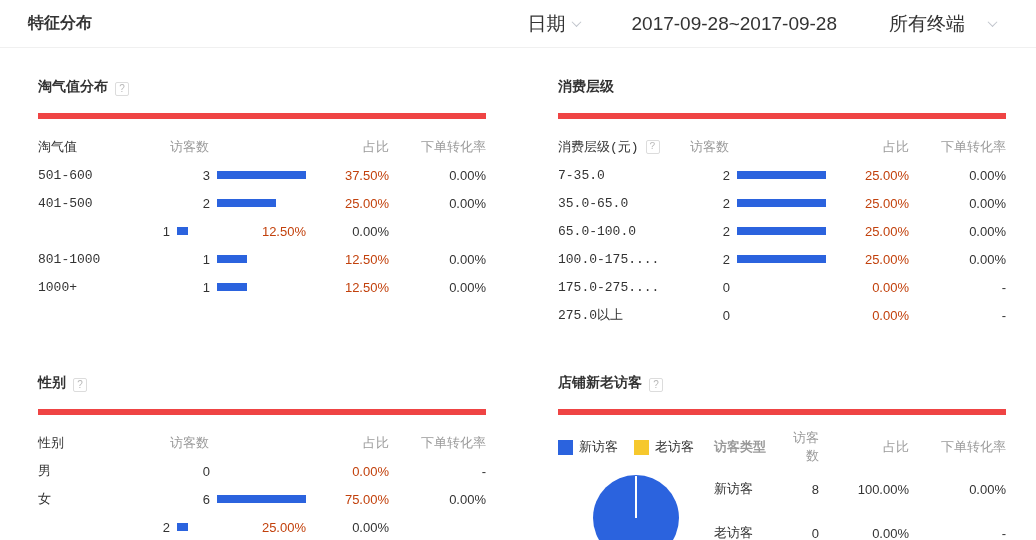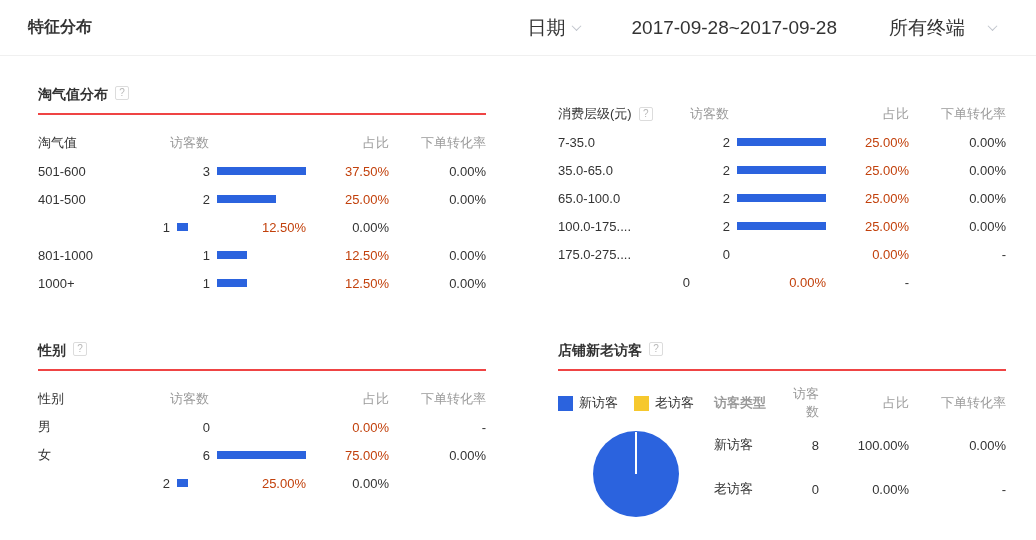--- a/index.html
+++ b/index.html
@@ -1,46 +1,46 @@
 <!DOCTYPE html>
 <html style="--blue: #2b63de; --yellow: #f6c82d; --track: #f2f2f2;"><head>
 <meta charset="utf-8">
 <style>
   * { margin:0; padding:0; box-sizing:border-box; }
   html,body { width:1036px; height:540px; background:#fff;
     font-family:"Liberation Sans","DejaVu Sans",sans-serif; color:#333; overflow:hidden; }
 
   
-  .topbar { height:56px; display:flex; align-items:center; justify-content:space-between;
+  .topbar { height:48px; display:flex; align-items:center; justify-content:space-between;
     padding:0 28px; border-bottom:1px solid #f0f0f0; }
   .page-title { font-size:16px; font-weight:bold; color:#333; }
   .controls { display:flex; align-items:center; padding-right:12px; }
   .ctrl { font-size:19px; color:#333; display:flex; align-items:center; cursor:pointer; }
   .ctrl + .ctrl { margin-left:52px;text-align:center; }
   .chev { width:7px; height:7px; border-right:1px solid #c0c4cc; border-bottom:1px solid #c0c4cc;
     display:inline-block; transform:rotate(45deg) translate(-1px,-1px); margin-left:7px; }
   .chev.far { margin-left:24px; }
 
   
   .main { padding:30px 0 0 38px; display:grid; grid-template-columns:448px 448px;
     column-gap:72px; row-gap:45px; }
 
   
-  .panel-head { display:flex; align-items:flex-start; padding-bottom:9px; border-bottom:2px solid #ef4444; }
+  .panel-head { display:flex; align-items:flex-end; padding-bottom:17px; border-bottom:6px solid #ef4444; }
   .panel-title { font-size:14px; font-weight:bold; color:#333; }
   .help { display:inline-block; width:14px; height:14px; line-height:12px; text-align:center;
     border:1px solid #dcdcdc; border-radius:2px; color:#b8b8b8; font-size:10px; margin-left:7px;
     cursor:pointer; background:#fff; }
 
   
   .thead, .trow { display:grid; grid-template-columns:132px 40px 96px 1fr 97px;
     align-items:center; height:28px; font-size:13px; }
   .thead { margin-top:14px; color:#9a9a9a; }
   .thead .c-visitors { grid-column:2 / 4; text-align:left; }
-  .c-label { text-align:left; color:#333; display:flex; align-items:center; }
+  .c-label { text-align:left; color:#333; display:flex; align-items:center;font-family:Liberation Mono, monospace; }
   .c-count { text-align:right; color:#333; }
   .c-bar { padding-left:7px; }
   .bar-track { width:88px; height:8px; background:var(--track,#f2f2f2); }
   .bar-fill { display:block; height:8px; background:var(--blue,#2b63de); }
   .c-pct { text-align:right; color:#c2410c; }
   .c-conv { text-align:right; color:#333; }
   .thead .c-pct, .thead .c-conv { color:#9a9a9a; }
 
   
   .pie-head { display:grid; grid-template-columns:152px 80px 1fr 90px 97px;
@@ -121,20 +121,23 @@
     <div class="trow">
       <span class="c-label">1000+</span>
       <span class="c-count">1</span>
       <span class="c-bar"><span class="bar-track"><i class="bar-fill" style="width: 33.3%;"></i></span></span>
       <span class="c-pct">12.50%</span>
       <span class="c-conv">0.00%</span>
     </div>
   </section>
 
   <section class="panel">
+    <div class="panel-head">
+      <h2 class="panel-title">消费层级</h2>
+    </div>
     <div class="thead">
       <span class="c-label">
         <span>消费层级(元)</span>
         <span class="help">?</span>
       </span>
       <span class="c-visitors">访客数</span>
       <span class="c-pct">占比</span>
       <span class="c-conv">下单转化率</span>
     </div>
     <div class="trow">
@@ -166,20 +169,21 @@
       <span class="c-conv">0.00%</span>
     </div>
     <div class="trow">
       <span class="c-label">175.0-275....</span>
       <span class="c-count">0</span>
       <span class="c-bar"><span class="bar-track"><i class="bar-fill" style="width: 0%;"></i></span></span>
       <span class="c-pct">0.00%</span>
       <span class="c-conv">-</span>
     </div>
     <div class="trow">
+      <span class="c-label">275.0以上</span>
       <span class="c-count">0</span>
       <span class="c-bar"><span class="bar-track"><i class="bar-fill" style="width: 0%;"></i></span></span>
       <span class="c-pct">0.00%</span>
       <span class="c-conv">-</span>
     </div>
   </section>
 
   <section class="panel">
     <div class="panel-head">
       <h2 class="panel-title">性别</h2>

